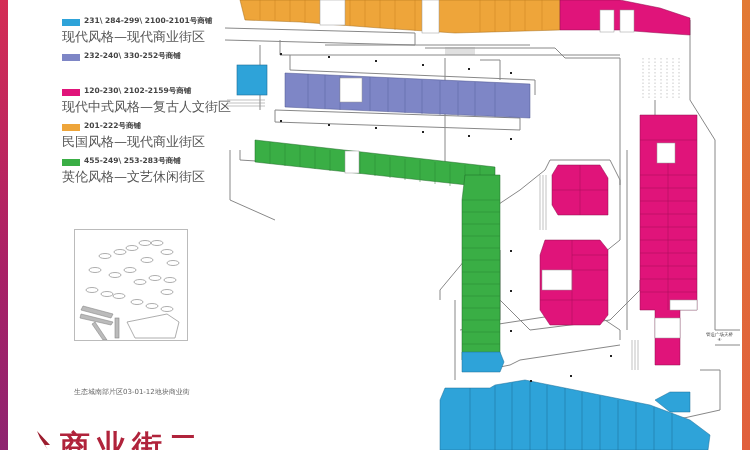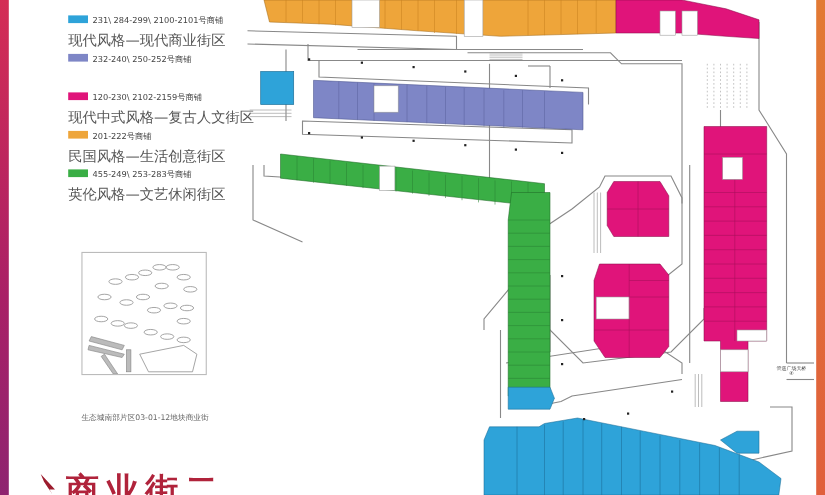--- a/index.html
+++ b/index.html
@@ -1,26 +1,26 @@
 <!DOCTYPE html>
 <html><head>
 <meta charset="utf-8">
 <style>
   html,body{margin:0;padding:0;}
   body{width:750px;height:450px;overflow:hidden;background:#fff;position:relative;font-family:"DejaVu Sans",sans-serif;}
   .bar-left{position:absolute;left:0;top:0;width:8px;height:450px;background:linear-gradient(#d42d55,#a92066 60%,#8e2470);}
   .bar-right{position:absolute;left:742px;top:0;width:8px;height:450px;background:linear-gradient(#e27a34,#e05f3c);}
   .legend{position:absolute;left:62px;top:14px;width:170px;}
   .legend-item{height:35px;}
-  .legend-row{display:flex;align-items:flex-start;height:12px;}
+  .legend-row{display:flex;align-items:flex-end;height:12px;font-weight:bold;}
   .swatch{width:18px;height:7px;margin-right:4px;flex:none;}
   .legend-code{font-size:7.5px;color:#444;white-space:nowrap;}
   .legend-desc{font-size:13px;color:#555;margin-top:2px;white-space:nowrap;}
   .sitebox{position:absolute;left:74px;top:229px;width:112px;height:110px;border:1px solid #bbb;background:#fff;}
-  .site-caption{position:absolute;left:74px;top:375px;font-size:7px;color:#666;white-space:nowrap;}
+  .site-caption{position:absolute;left:74px;top:387px;font-size:7px;color:#666;white-space:nowrap;}
   .title-wrap{position:absolute;left:36px;top:428px;display:flex;align-items:flex-start;}
   .title-arrow{width:16px;height:22px;margin-right:8px;}
   .title{font-size:30px;font-weight:bold;color:#b0233b;letter-spacing:6px;line-height:36px;font-family:"DejaVu Sans",sans-serif;}
   .map{position:absolute;left:200px;top:0;width:540px;height:450px;}
   .map svg{width:540px;height:450px;}
   .gate-label{position:absolute;left:706px;top:332px;font-size:4.5px;color:#444;white-space:nowrap;text-align:center;}
 </style>
 </head>
 <body>
 
@@ -31,36 +31,36 @@
   <div class="legend-item">
     <div class="legend-row">
       <span class="swatch" style="background:#2ea3d9"></span>
       <span class="legend-code">231\ 284-299\ 2100-2101号商铺</span>
     </div>
     <div class="legend-desc">现代风格—现代商业街区</div>
   </div>
   <div class="legend-item">
     <div class="legend-row">
       <span class="swatch" style="background:#7e86c6"></span>
-      <span class="legend-code">232-240\ 250-252号商铺</span>
+      <span class="legend-code">232-240\ 330-252号商铺</span>
     </div>
   </div>
   <div class="legend-item">
     <div class="legend-row">
       <span class="swatch" style="background:#e0147a"></span>
       <span class="legend-code">120-230\ 2102-2159号商铺</span>
     </div>
     <div class="legend-desc">现代中式风格—复古人文街区</div>
   </div>
   <div class="legend-item">
     <div class="legend-row">
       <span class="swatch" style="background:#eea53a"></span>
       <span class="legend-code">201-222号商铺</span>
     </div>
-    <div class="legend-desc">民国风格—生活创意街区</div>
+    <div class="legend-desc">民国风格—现代商业街区</div>
   </div>
   <div class="legend-item">
     <div class="legend-row">
       <span class="swatch" style="background:#3aae45"></span>
       <span class="legend-code">455-249\ 253-283号商铺</span>
     </div>
     <div class="legend-desc">英伦风格—文艺休闲街区</div>
   </div>
 </div>
 

